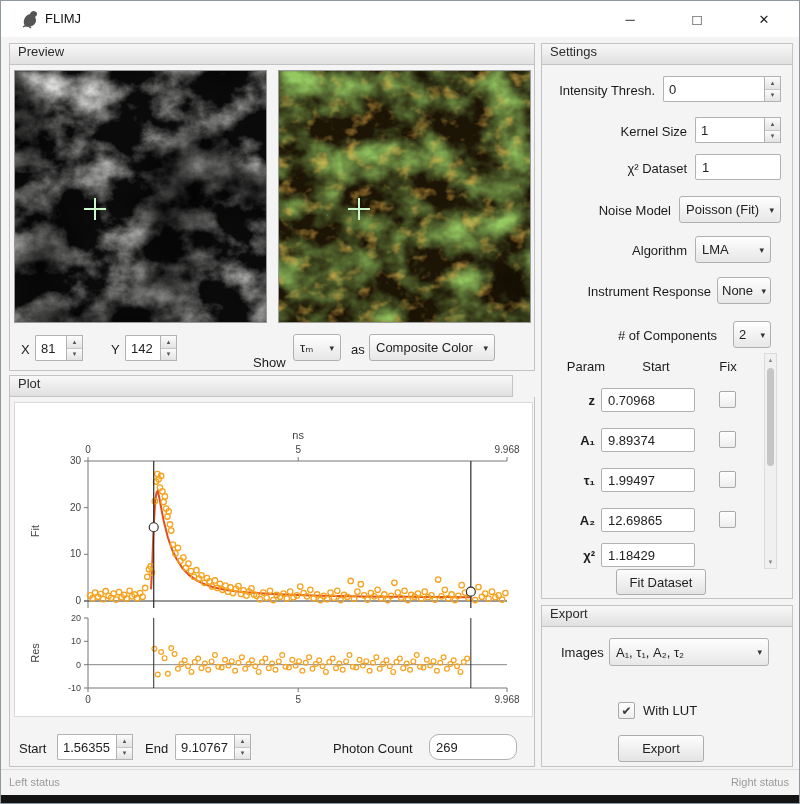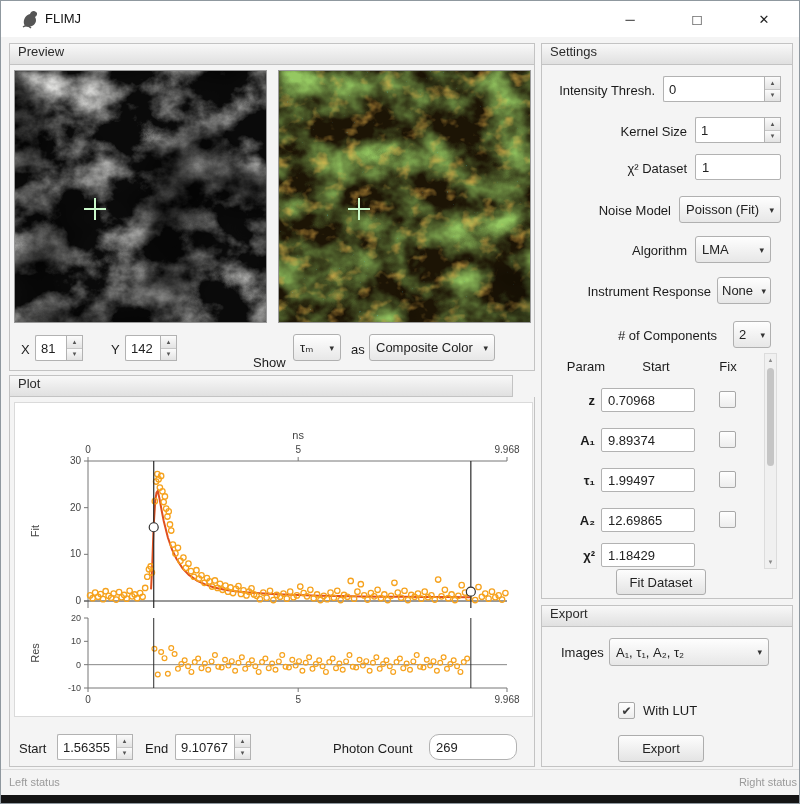--- a/index.html
+++ b/index.html
@@ -621,17 +621,17 @@
     <span>✔</span>
   </div>
   <div class="lbl" style="left:642px;top:702px;">With LUT</div>
 
   <div class="btn" style="left:617px;top:734px;width:86px;height:27px;">
     <span>Export</span>
   </div>
 
   <div class="statusbar">
     <div class="status-txt" style="left:8px;">Left status</div>
-    <div class="status-txt" style="right:2px;margin-left:40px;">Right status</div>
+    <div class="status-txt" style="right:10px;margin-left:40px;">Right status</div>
   </div>
   <div class="bottom-strip"></div>
 
 </div>
 
 </body></html>

